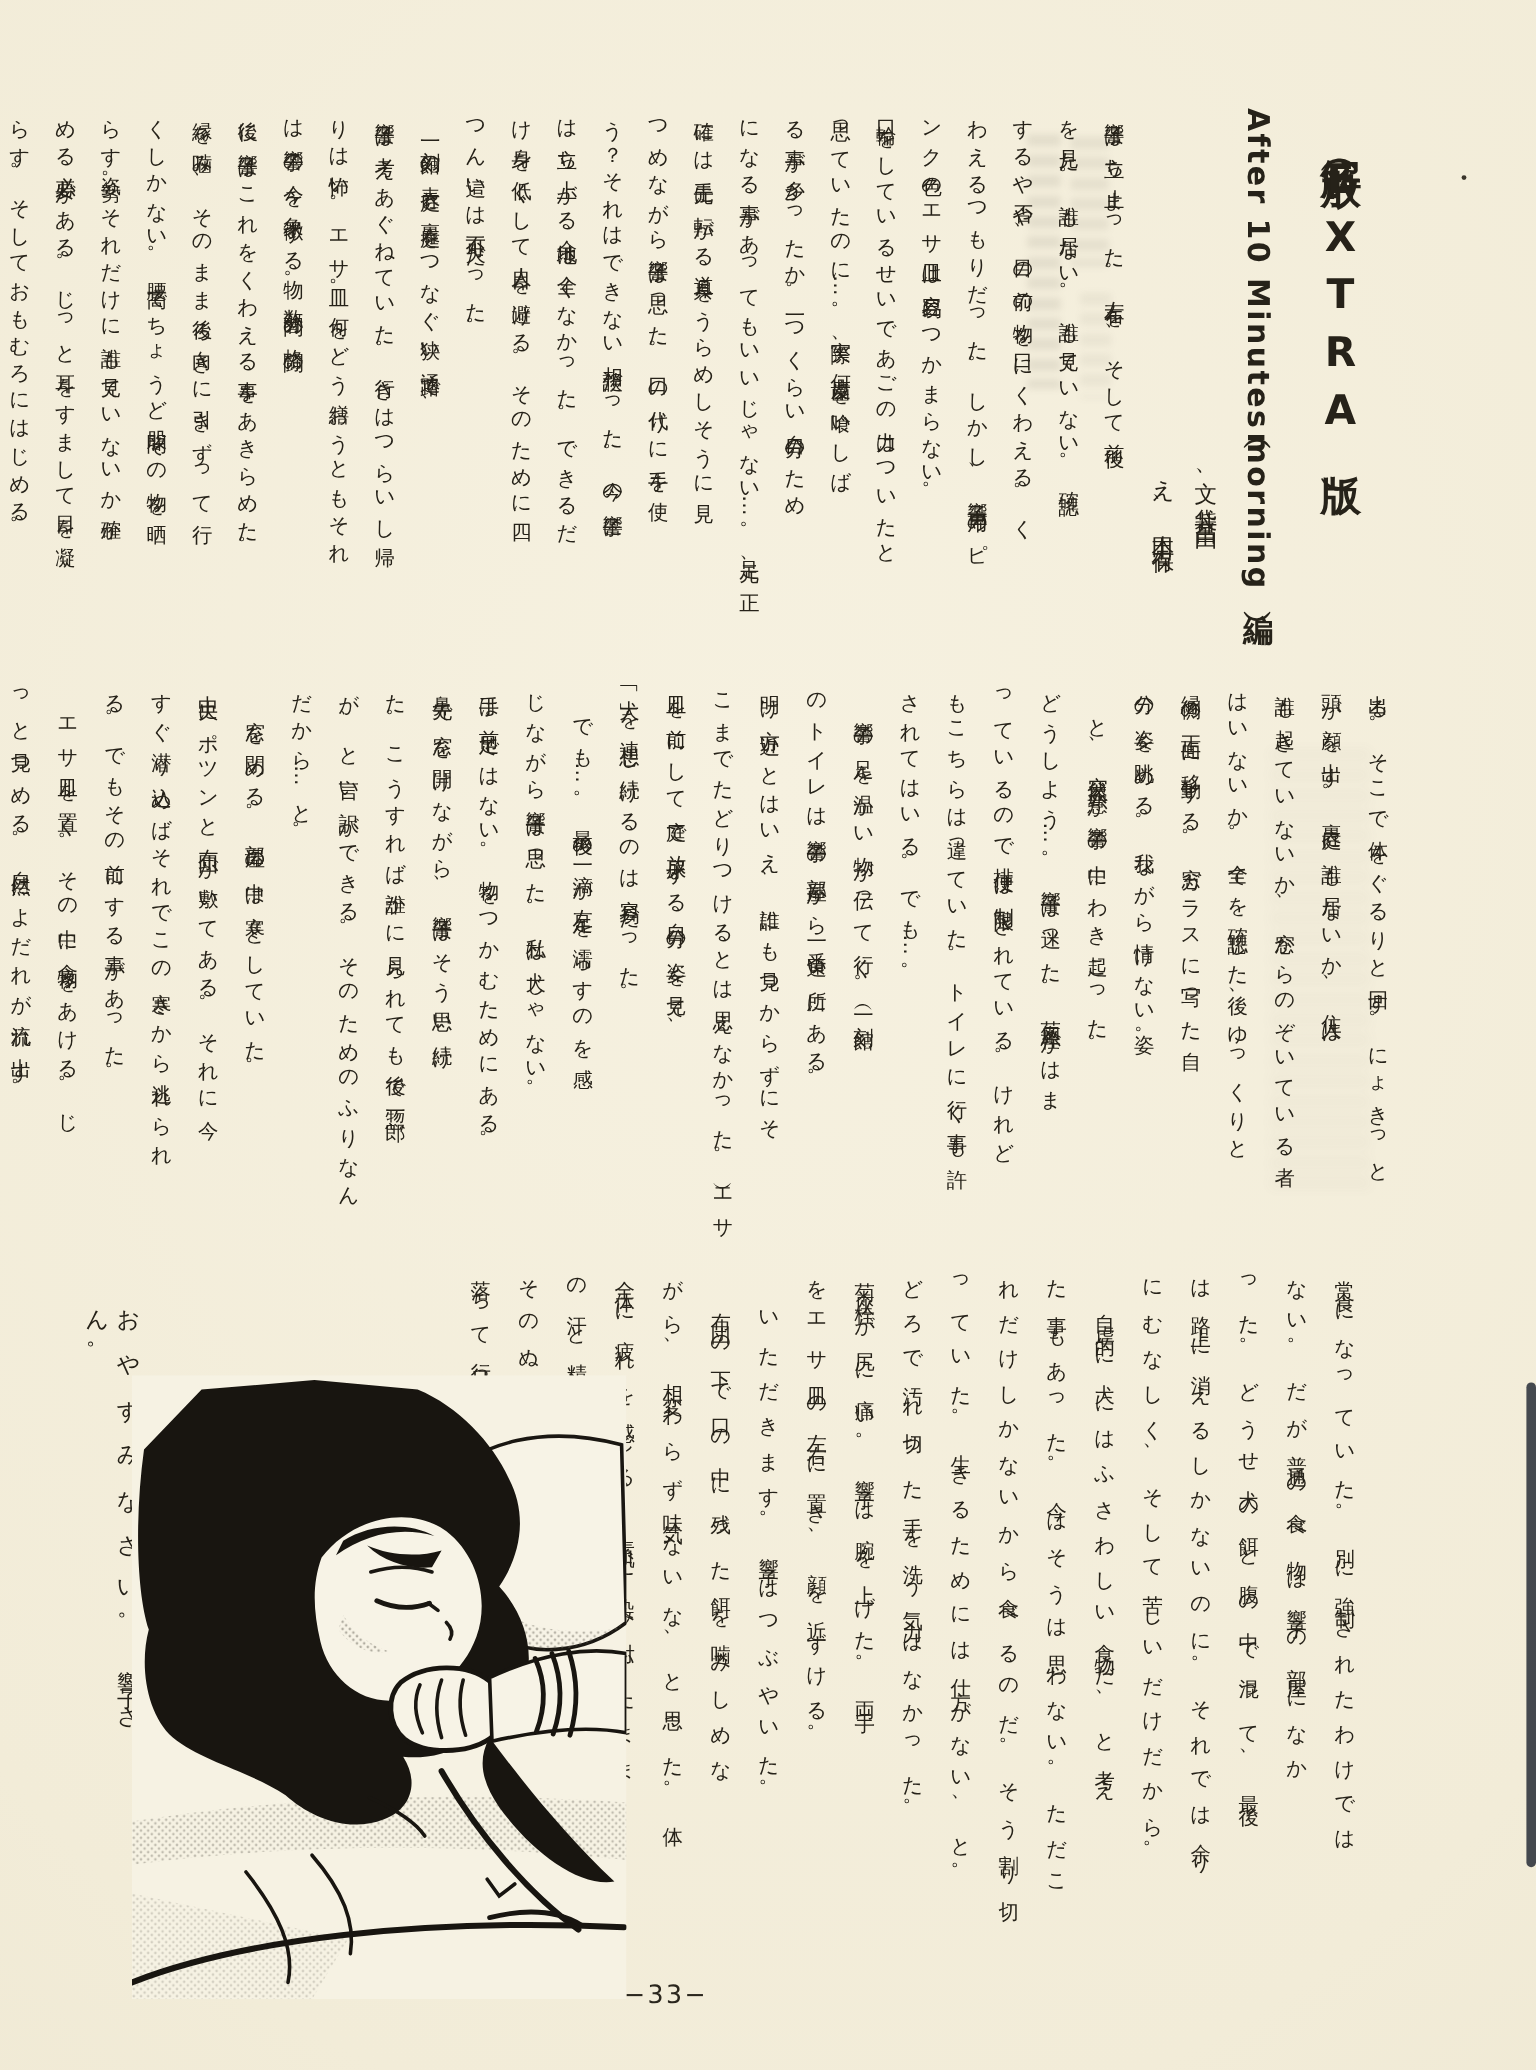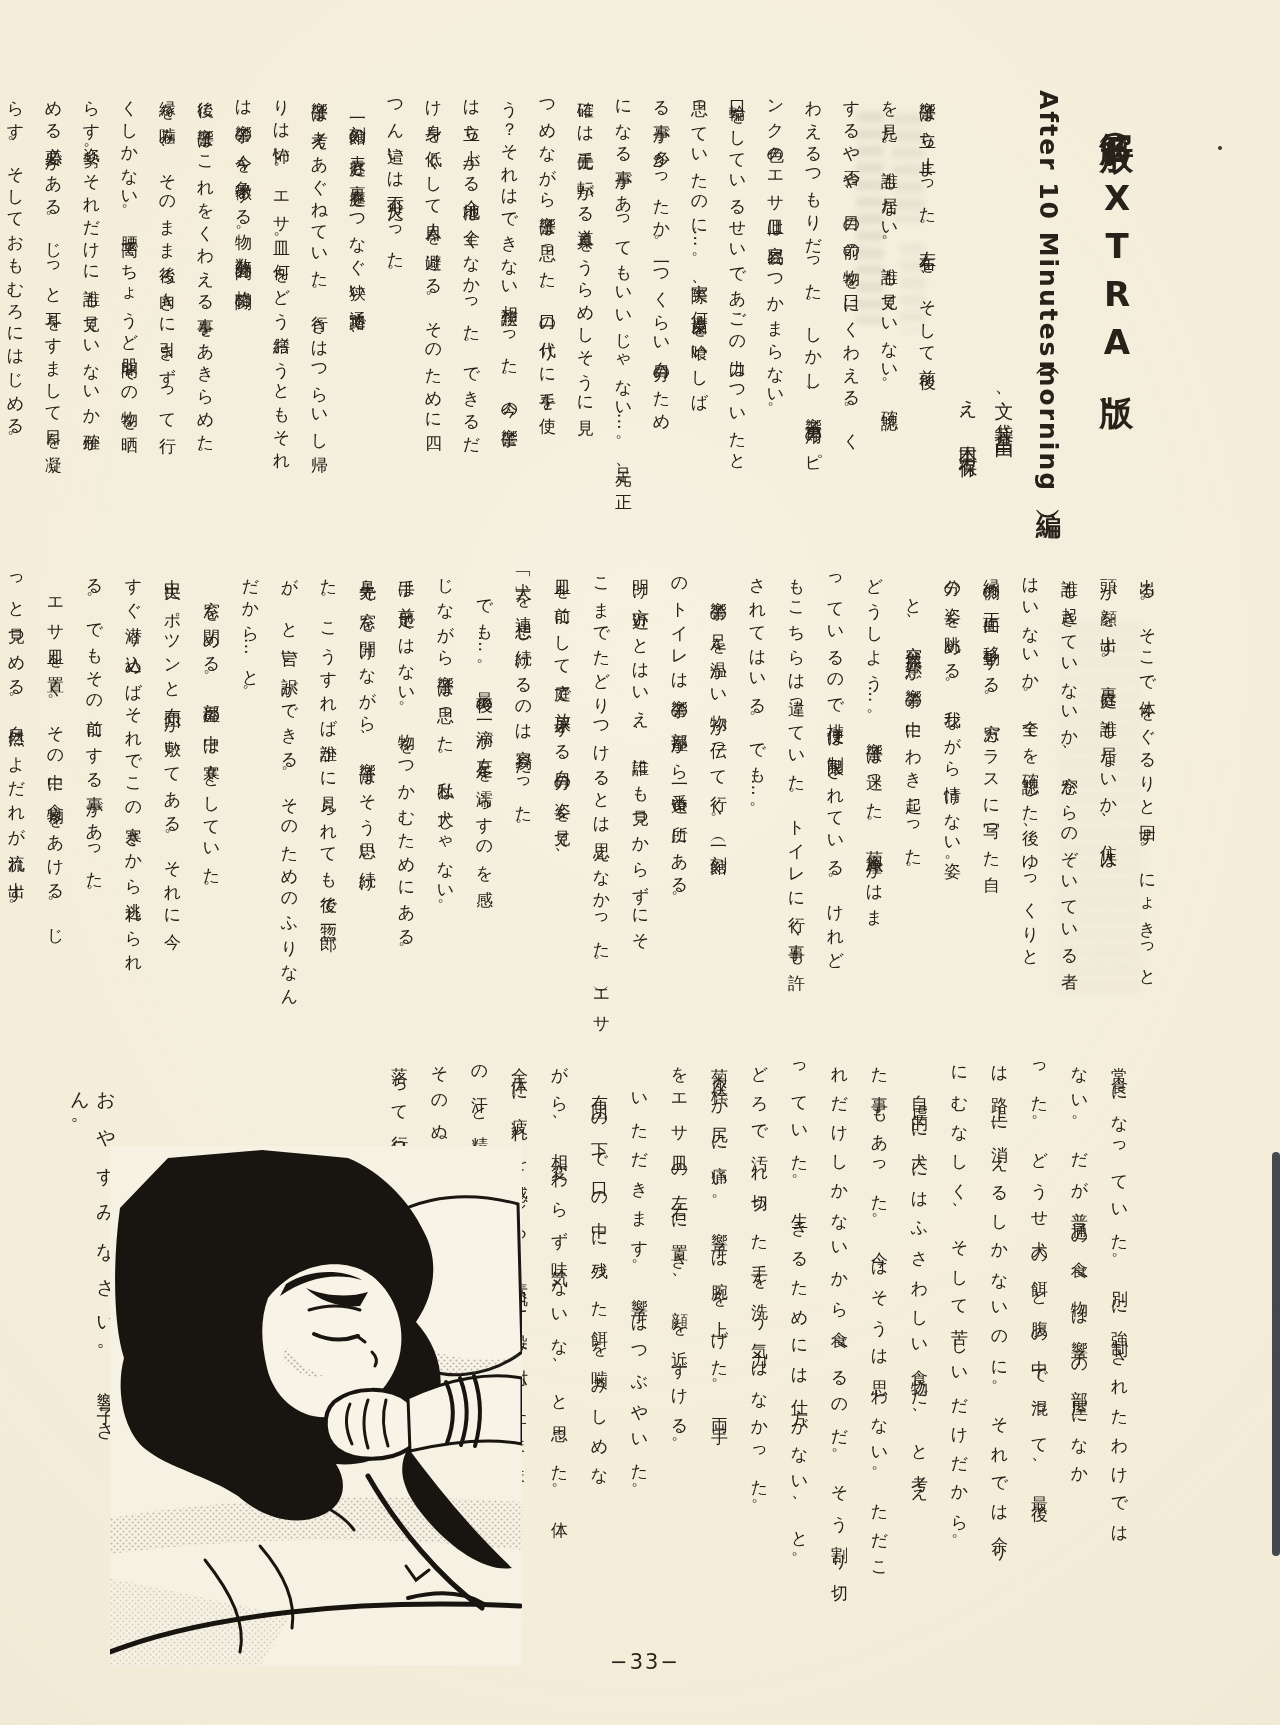--- a/index.html
+++ b/index.html
@@ -20,21 +20,21 @@
   #block3 .t-col{margin-left:17px;}
   .title-col{position:absolute;writing-mode:vertical-rl;text-orientation:upright;
     left:1094px;top:106px;height:470px;font-size:34px;letter-spacing:8px;font-weight:bold;}
   .subtitle-col{position:absolute;writing-mode:vertical-rl;text-orientation:mixed;
     left:1032px;top:90px;height:480px;font-size:25px;letter-spacing:2px;font-weight:bold;}
   .credits{position:absolute;left:946px;top:386px;height:180px;writing-mode:vertical-rl;
     text-orientation:mixed;font-size:19px;letter-spacing:2px;}
   .credits .credit{margin-left:10px;white-space:nowrap;}
   .caption-col{position:absolute;writing-mode:vertical-rl;text-orientation:mixed;
     left:68px;top:1078px;height:440px;font-size:19px;letter-spacing:16px;}
-  .page-number{position:absolute;left:520px;top:1650px;width:160px;text-align:right;
+  .page-number{position:absolute;left:520px;top:1650px;width:160px;text-align:left;
     font-size:21px;letter-spacing:2px;color:#2a261d;}
   
   .ghost{position:absolute;filter:blur(3px);
     background:repeating-linear-gradient(180deg, rgba(104,98,84,.40) 0 10px, rgba(0,0,0,0) 10px 17px);}
   #ghost1{left:856px;top:112px;width:28px;height:212px;opacity:.30;}
   #ghost2{left:892px;top:114px;width:32px;height:108px;opacity:.26;}
   #ghost3{left:900px;top:244px;width:26px;height:88px;opacity:.18;}
   #ghost4{left:1058px;top:624px;width:84px;height:372px;opacity:.10;filter:blur(5px);}
   .speck{position:absolute;left:1218px;top:146px;width:4px;height:4px;border-radius:50%;background:#3a352b;}
   .scan-edge{position:absolute;right:0;top:1152px;width:8px;height:404px;background:#262b36;opacity:.85;border-radius:4px;}

